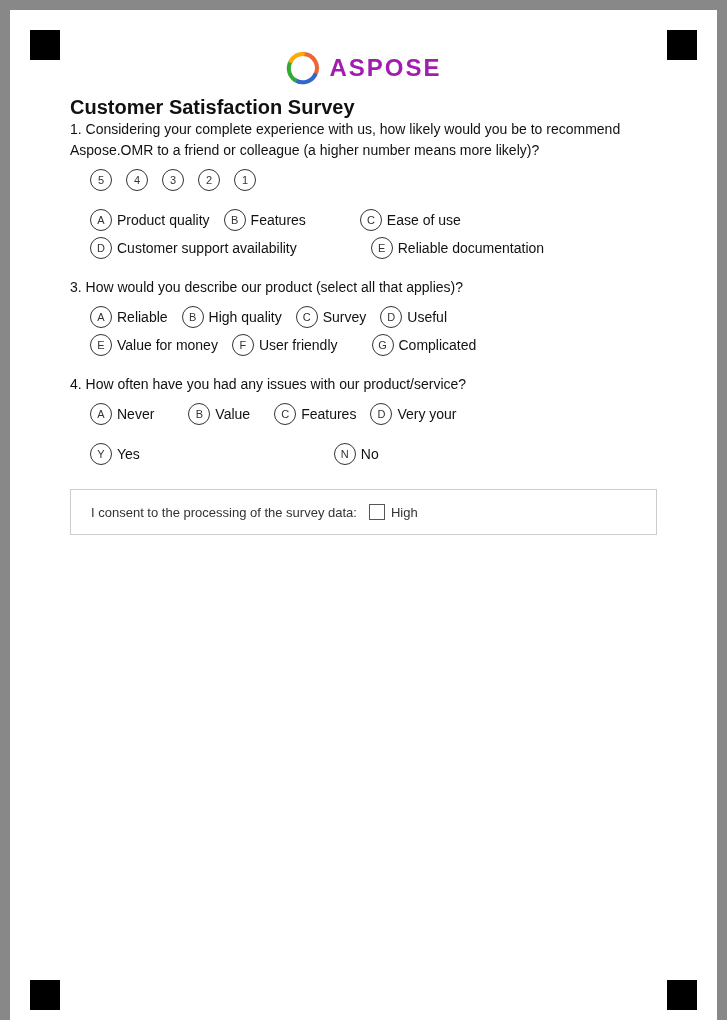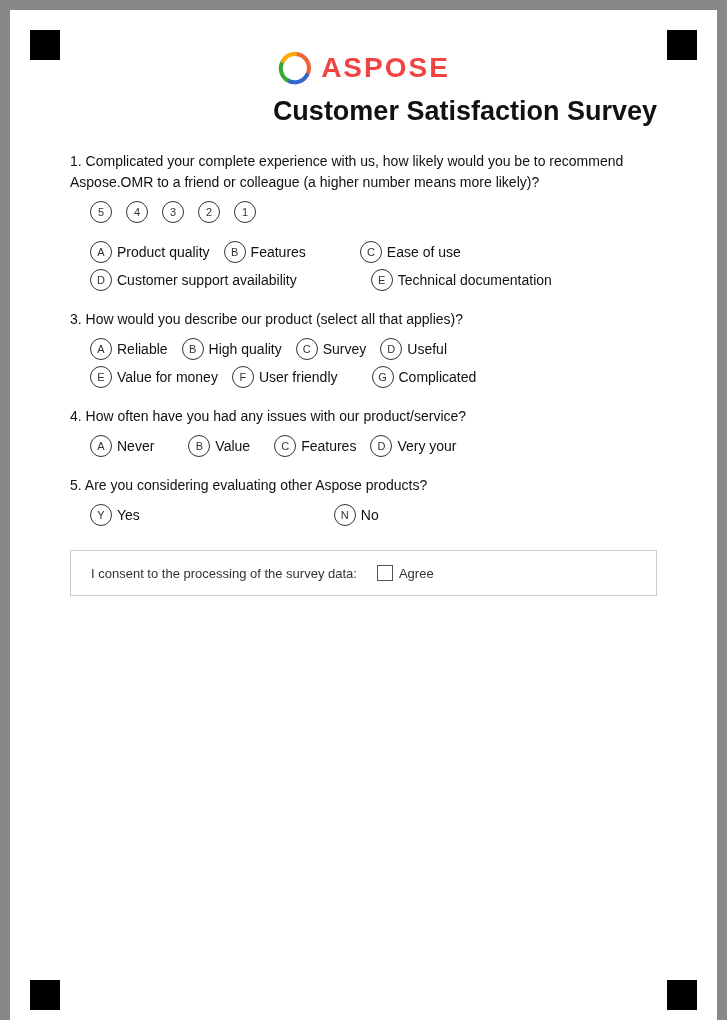--- a/index.html
+++ b/index.html
@@ -35,30 +35,29 @@
       align-items: center;
       justify-content: center;
       margin-bottom: 10px;
     }
     .logo-icon {
       width: 36px;
       height: 36px;
       margin-right: 8px;
     }
     .logo-text {
-      font-size: 28px;
+      font-size: 24px;
       font-weight: bold;
       letter-spacing: 2px;
-      color: #ef4444;
+      color: #a21caf;
     }
     .survey-title {
-      text-align: right;
-      font-size: 27px;
+      text-align: left;
+      font-size: 20px;
       font-weight: bold;
-      margin-bottom: 24px;
       color: #111;
     }
     .question {
       margin-bottom: 18px;
       font-size: 14px;
       color: #111;
     }
     .question-text {
       margin-bottom: 8px;
       line-height: 1.5;
@@ -98,21 +97,21 @@
       align-items: center;
     }
     .consent-section {
       margin-top: 24px;
       border: 1px solid #ccc;
       padding: 14px 20px;
       font-size: 13px;
       color: #333;
       display: flex;
       align-items: center;
-      gap: 20px;
+      gap: 12px;
     }
     .checkbox-label {
       display: flex;
       align-items: center;
       gap: 6px;
     }
     .checkbox-box {
       width: 16px;
       height: 16px;
       border: 1.5px solid #555;
@@ -144,21 +143,21 @@
       <path d="M6 11 A14 14 0 0 1 18 4" fill="none" stroke="#fa0" stroke-width="4" stroke-linecap="round"></path>
     </svg>
     <span class="logo-text">ASPOSE</span>
   </div>
 
   <div class="survey-title">Customer Satisfaction Survey</div>
 
   <div class="question">
     <div class="question-text">
       <span>1.</span>
-      <span>Complicated your complete experience with us, how likely would you be to recommend Aspose.OMR to a friend or colleague (a higher number means more likely)?</span>
+      <span>Considering your complete experience with us, how likely would you be to recommend Aspose.OMR to a friend or colleague (a higher number means more likely)?</span>
     </div>
     <div class="options-row">
       <div class="option">
         <div class="circle-label">5</div>
       </div>
       <div class="option">
         <div class="circle-label">4</div>
       </div>
       <div class="option">
         <div class="circle-label">3</div>
@@ -187,21 +186,21 @@
         <span>Ease of use</span>
       </div>
     </div>
     <div class="options-row-2">
       <div class="option">
         <div class="circle-label">D</div>
         <span>Customer support availability</span>
       </div>
       <div class="option" style="margin-left:60px;">
         <div class="circle-label">E</div>
-        <span>Technical documentation</span>
+        <span>Reliable documentation</span>
       </div>
     </div>
   </div>
 
   <div class="question">
     <div class="question-text">
       <span>3.</span>
       <span> How would you describe our product (select all that applies)?</span>
     </div>
     <div class="options-row">
@@ -257,36 +256,32 @@
         <span>Features</span>
       </div>
       <div class="option">
         <div class="circle-label">D</div>
         <span>Very your</span>
       </div>
     </div>
   </div>
 
   <div class="question">
-    <div class="question-text">
-      <span>5.</span>
-      <span> Are you considering evaluating other Aspose products?</span>
-    </div>
     <div class="options-row">
       <div class="option">
         <div class="circle-label">Y</div>
         <span>Yes</span>
       </div>
       <div class="option" style="margin-left:180px;">
         <div class="circle-label">N</div>
         <span>No</span>
       </div>
     </div>
   </div>
 
   <div class="consent-section">
     <span>I consent to the processing of the survey data:</span>
     <label class="checkbox-label">
       <span class="checkbox-box"></span>
-      <span>Agree</span>
+      <span>High</span>
     </label>
   </div>
 </div>
 
 </body></html>

